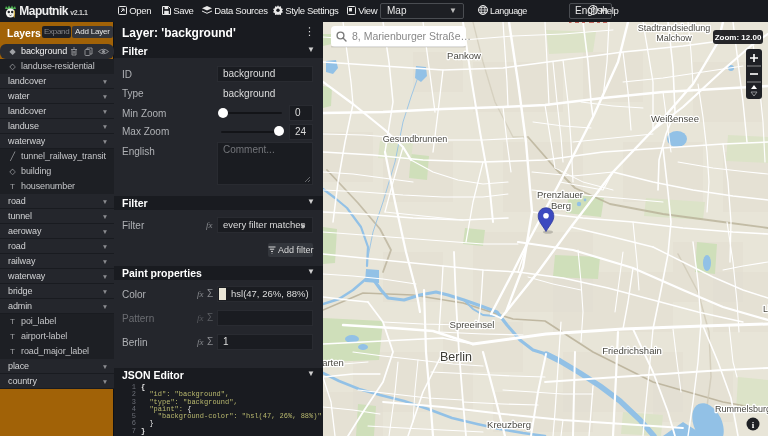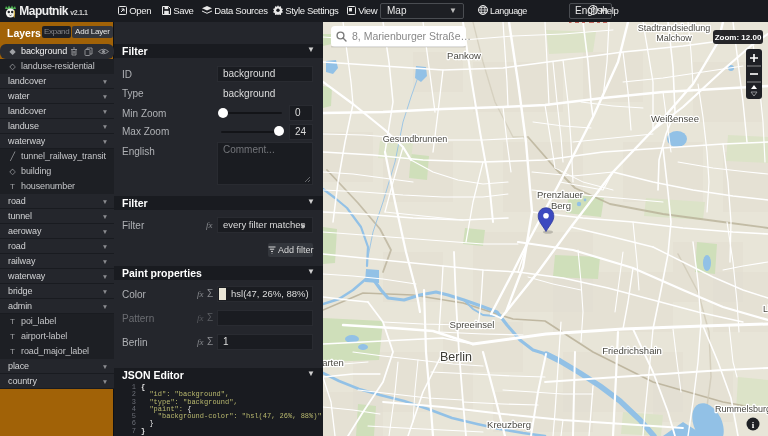--- a/index.html
+++ b/index.html
@@ -139,20 +139,24 @@
       <div class="lrow grp">admin<span class="car">▼</span></div>
       <div class="lrow lay"><span class="ic">T</span>poi_label</div>
       <div class="lrow lay"><span class="ic">T</span>airport-label</div>
       <div class="lrow lay"><span class="ic">T</span>road_major_label</div>
       <div class="lrow grp">place<span class="car">▼</span></div>
       <div class="lrow grp">country<span class="car">▼</span></div>
     </div>
   </div>
 
   <div id="panel">
+    <div id="ptitle">
+        <div class="t">Layer: 'background'</div>
+      <div style="position:absolute; right:8px; top:3px; color:#ddd; font-size:11px; letter-spacing:0;">⋮</div>
+    </div>
     <div class="sechead" style="top:22px;">
         <div class="t">Filter</div>
         <div class="car">▼</div>
       </div>
 
     <div class="flabel" style="top:47px;">ID</div>
     <div class="finput" style="top:44px;">background</div>
     <div class="flabel" style="top:66px;">Type</div>
     <div style="position:absolute; left:109px; top:66px; font-size:10px; color:#ddd;">background</div>
     <div class="flabel" style="top:86px;">Min Zoom</div>

